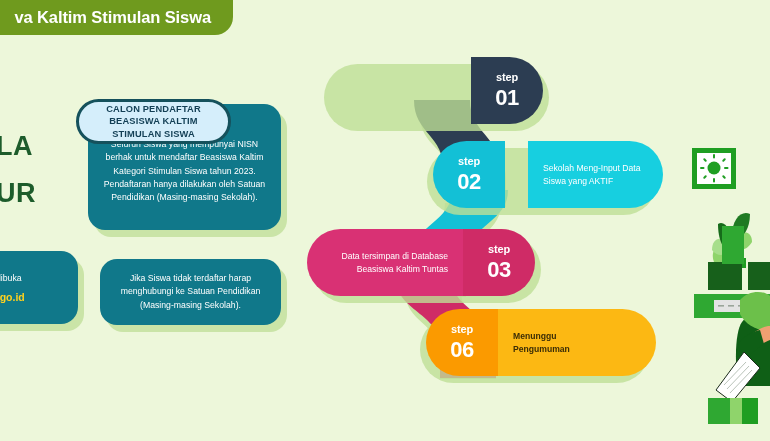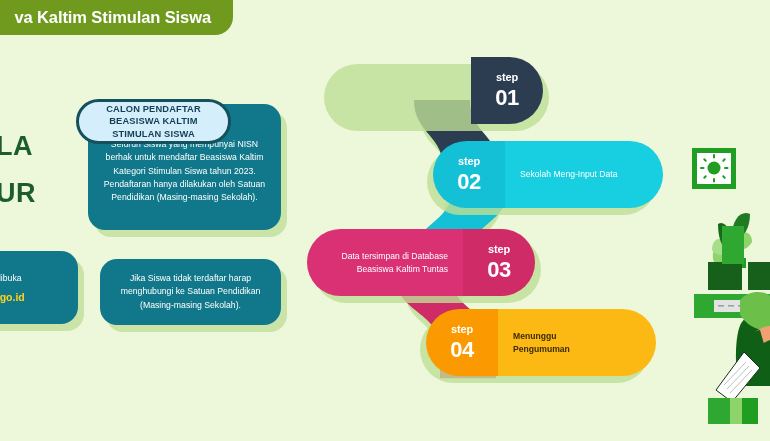--- a/index.html
+++ b/index.html
@@ -203,21 +203,21 @@
   
   #step-01 { left: 318px; top: 57px; width: 225px; flex-direction: row-reverse; }
   #step-01-shadow { left: 324px; top: 64px; width: 225px; }
   #step-01 .step-numblock { background: #2c3d52; }
   #step-01 .step-desc { background: #30425a; color: #ffffff; }
 
   
   #step-02 { left: 433px; top: 141px; width: 230px; }
   #step-02-shadow { left: 427px; top: 148px; width: 230px; }
   #step-02 .step-numblock { background: #13c0d6; }
-  #step-02 .step-desc { background: #17cfe0; color: #ffffff; }
+  #step-02 .step-desc { background: #17cfe0; color: #ffffff; margin-left: 23px; }
 
   
   #step-03 { left: 307px; top: 229px; width: 228px; flex-direction: row-reverse; }
   #step-03-shadow { left: 313px; top: 236px; width: 228px; }
   #step-03 .step-numblock { background: #cf2b66; }
   #step-03 .step-desc { background: #d93174; color: #ffffff; }
 
   
   #step-04 { left: 426px; top: 309px; width: 230px; }
   #step-04-shadow { left: 420px; top: 316px; width: 230px; }
@@ -292,20 +292,21 @@
 
   <div class="step-shadow" id="step-02-shadow"></div>
   <div class="step-pill" id="step-02">
     <div class="step-numblock">
       <div class="step-word">step</div>
       <div class="step-num">02</div>
     </div>
     <div class="step-desc align-left">
       <div>
         <span class="desc-line">Sekolah Meng-Input Data</span>
+        <span class="desc-line">Siswa yang AKTIF</span>
       </div>
     </div>
   </div>
 
   <div class="step-shadow" id="step-03-shadow"></div>
   <div class="step-pill" id="step-03">
     <div class="step-numblock">
       <div class="step-word">step</div>
       <div class="step-num">03</div>
     </div>
@@ -314,21 +315,21 @@
         <span class="desc-line">Data tersimpan di Database</span>
         <span class="desc-line">Beasiswa Kaltim Tuntas</span>
       </div>
     </div>
   </div>
 
   <div class="step-shadow" id="step-04-shadow"></div>
   <div class="step-pill" id="step-04">
     <div class="step-numblock">
       <div class="step-word">step</div>
-      <div class="step-num">04</div>
+      <div class="step-num">06</div>
     </div>
     <div class="step-desc align-left">
       <div>
         <span class="desc-line">Menunggu</span>
         <span class="desc-line">Pengumuman</span>
       </div>
     </div>
   </div>
 
 </div>

